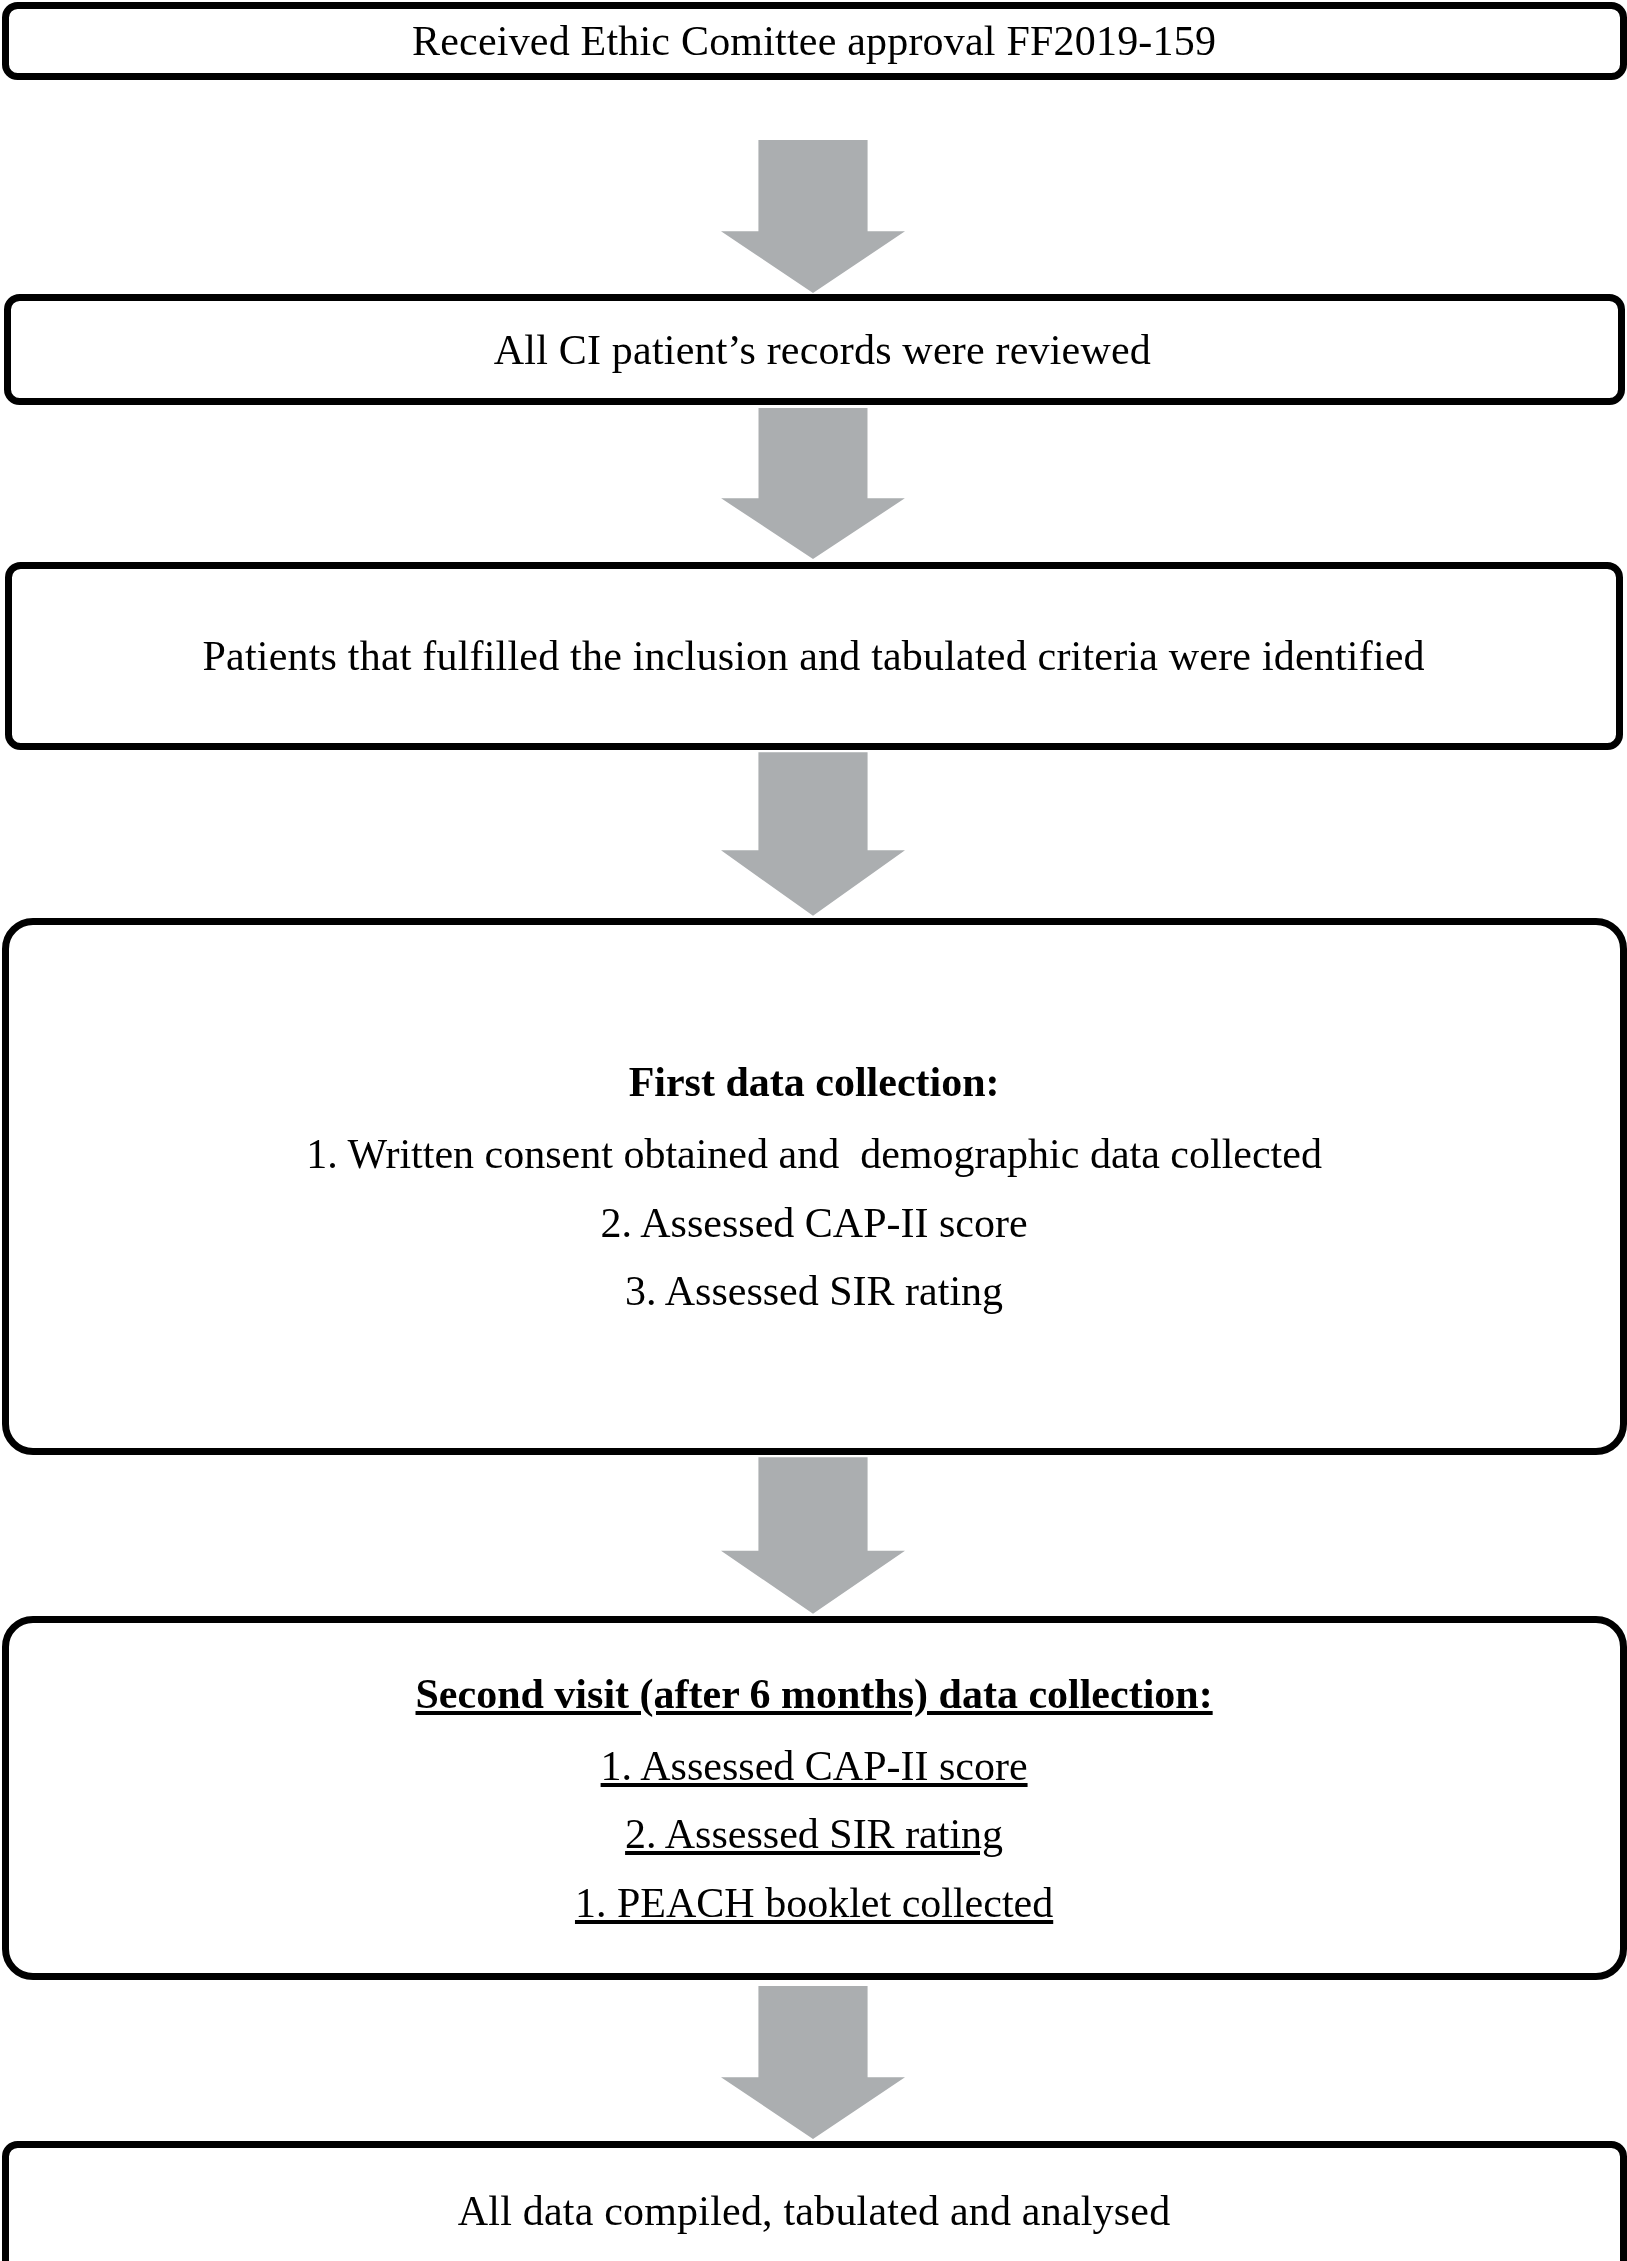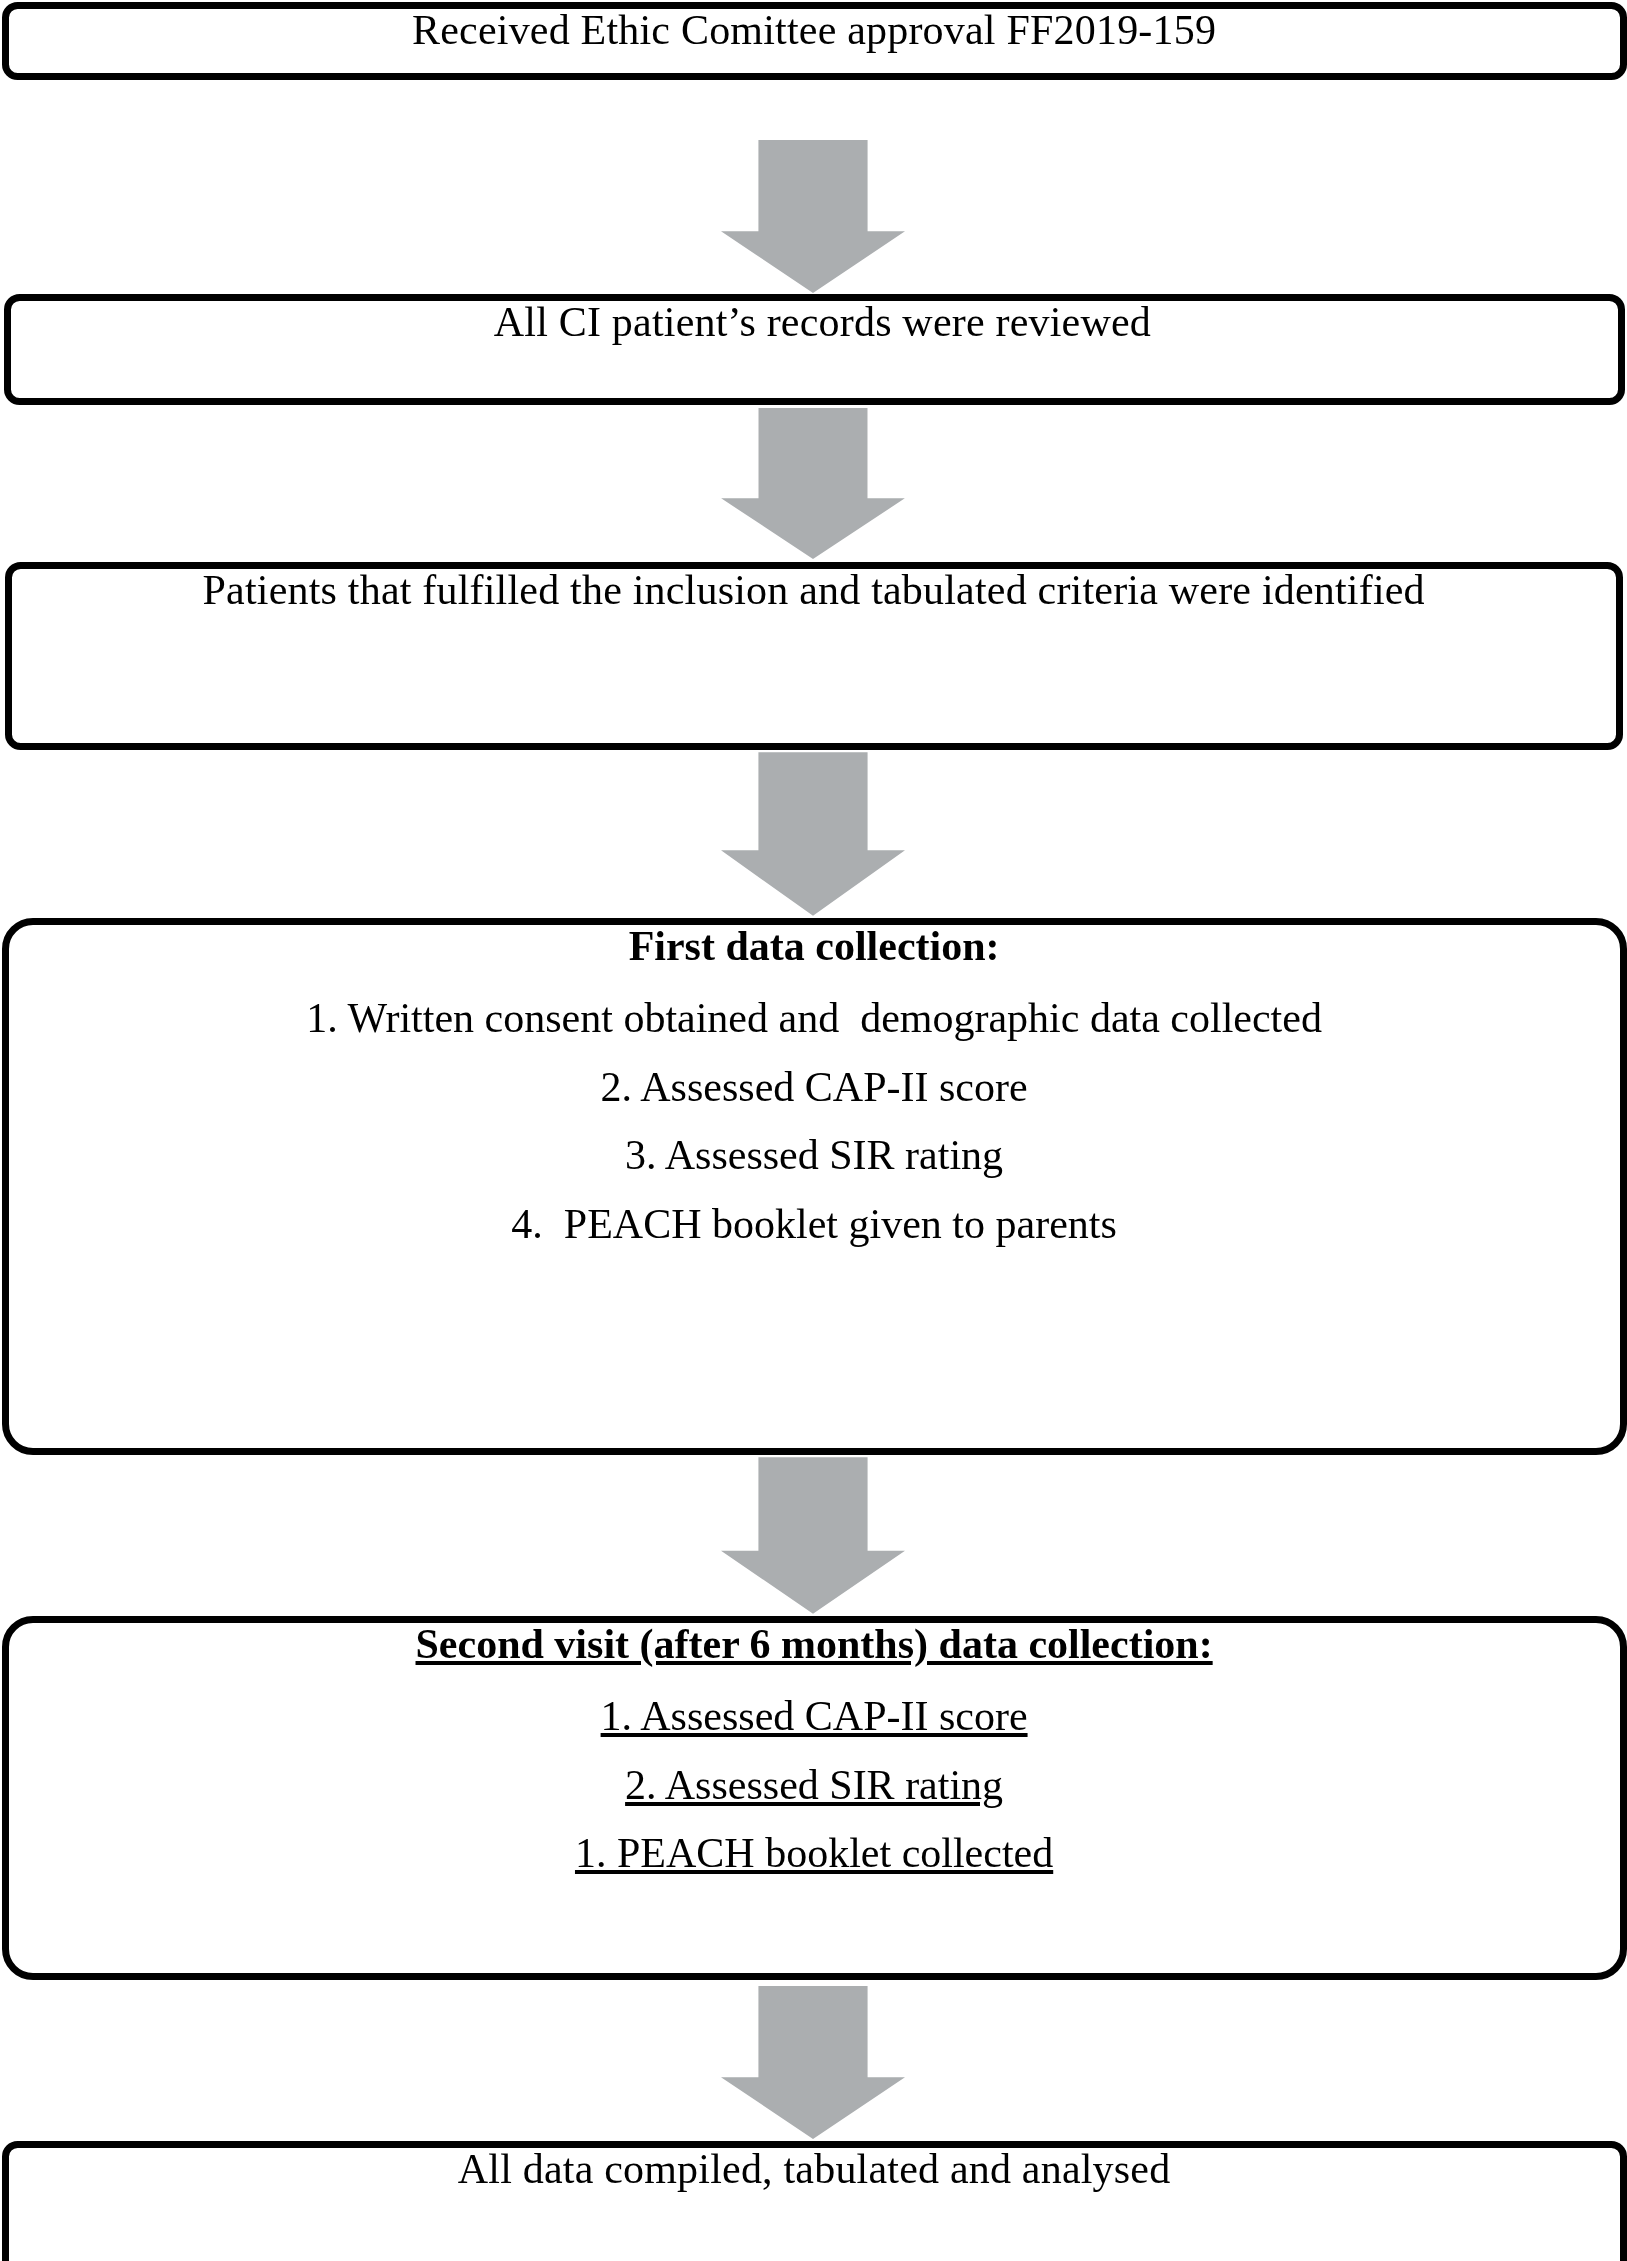--- a/index.html
+++ b/index.html
@@ -22,21 +22,21 @@
   }
 
   .node {
     position: absolute;
     box-sizing: border-box;
     background: #ffffff;
     border: 7px solid #000000;
     display: flex;
     flex-direction: column;
     align-items: center;
-    justify-content: flex-start;
+    justify-content: center;
     text-align: center;
     line-height: 1.0;
   }
 
   .node.small-radius { border-radius: 15.6px; }
   .node.large-radius { border-radius: 31px; }
 
   .node-text {
     font-size: 42px;
     letter-spacing: 0.2px;
@@ -114,21 +114,20 @@
       <polygon points="48,0 188,0 188,126 236,126 118,210 0,126 48,126" fill="#ABAEB0"></polygon>
     </svg>
   </div>
 
   <div class="node large-radius" id="node-first-collect">
     <div class="node-heading">First data collection:</div>
     <div class="node-list">
       <div class="node-list-item">1. Written consent obtained and  demographic data collected</div>
       <div class="node-list-item">2. Assessed CAP-II score</div>
       <div class="node-list-item">3. Assessed SIR rating</div>
-      <div class="node-list-item">4.  PEACH booklet given to parents</div>
     </div>
   </div>
 
   <div class="arrow" id="arrow-4">
     <svg width="184" height="157" viewBox="0 0 236 201" xmlns="http://www.w3.org/2000/svg">
       <polygon points="48,0 188,0 188,120 236,120 118,201 0,120 48,120" fill="#ABAEB0"></polygon>
     </svg>
   </div>
 
   <div class="node large-radius" id="node-second-collect">

